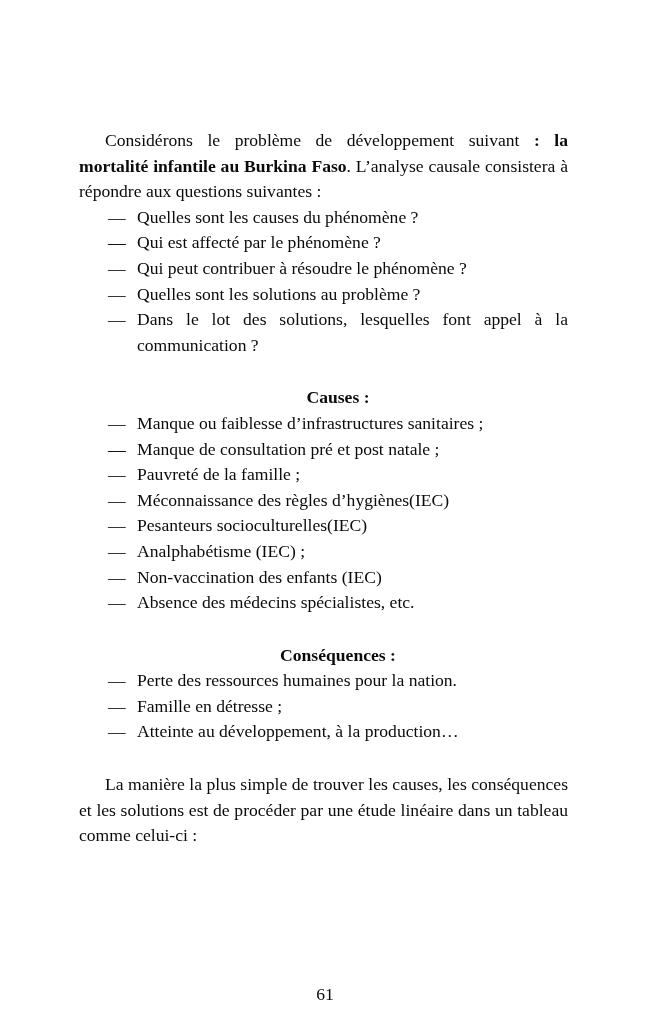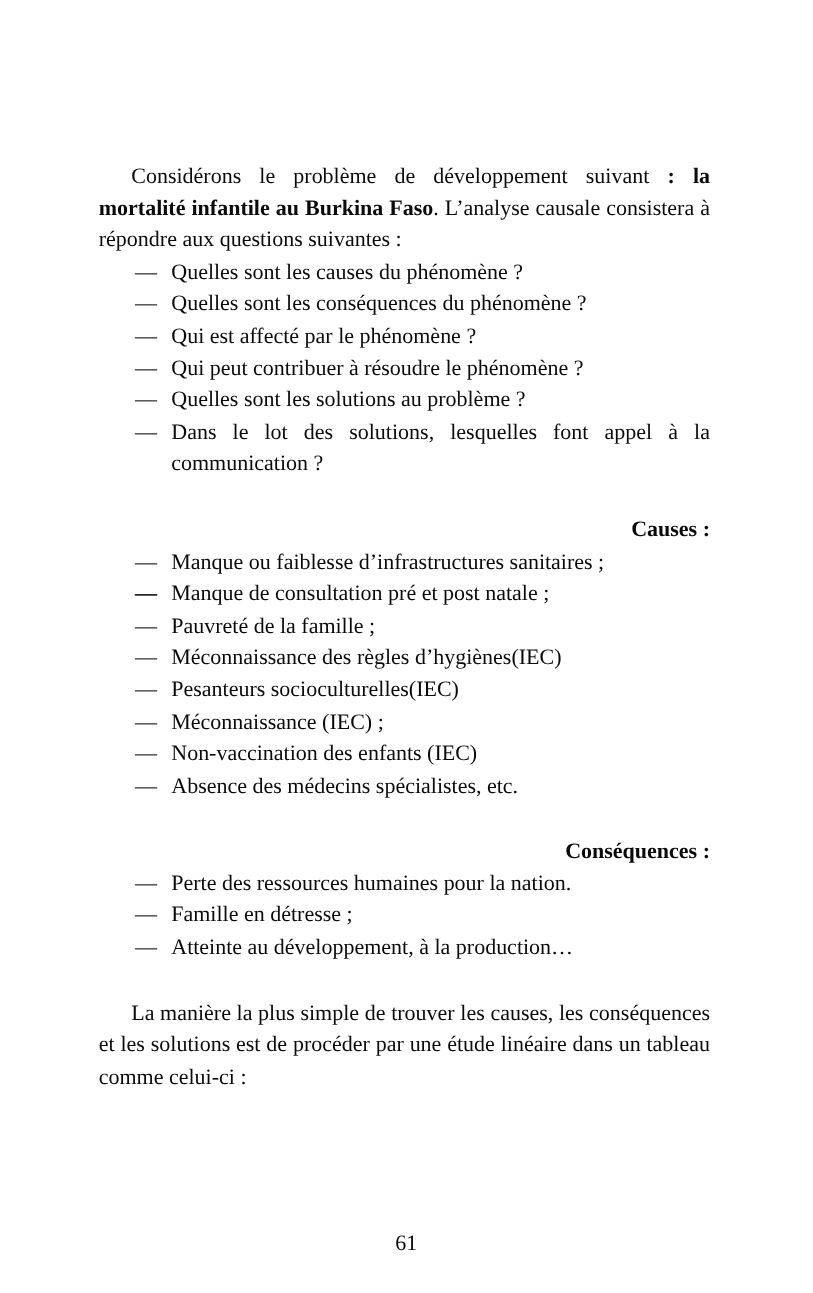--- a/index.html
+++ b/index.html
@@ -80,21 +80,21 @@
     font-size: 17.6px;
     line-height: 25.6px;
   }
 
   h2.section-head {
     margin: 0;
     padding-left: 29px;
     font-size: 17.6px;
     line-height: 25.6px;
     font-weight: bold;
-    text-align: right;
+    text-align: center;
   }
   .gap-lg { height: 27px; }
 
   .page-number {
     position: absolute;
     left: 0;
     top: 983px;
     width: 650px;
     text-align: center;
     font-size: 17.6px;
@@ -105,39 +105,39 @@
 <body>
 
 <div class="page">
 
   <div class="content">
 
     <p class="body-par"><span>Considérons le problème de développement suivant</span><span class="bold"> : la mortalité infantile au Burkina Faso</span><span>. L’analyse causale consistera à répondre aux questions suivantes :</span></p>
 
     <ul class="dash-list">
       <li><span class="dash">—</span><span>Quelles sont les causes du phénomène ?</span></li>
-      <li><span class="dash">—</span><span>Quelles sont les conséquences du phénomène ?</span></li>
+      <li><span class="dash">—</span></li>
       <li><span class="dash">—</span><span>Qui est affecté par le phénomène ?</span></li>
       <li><span class="dash">—</span><span>Qui peut contribuer à résoudre le phénomène ?</span></li>
       <li><span class="dash">—</span><span>Quelles sont les solutions au problème ?</span></li>
       <li class="justified"><span class="dash">—</span><span>Dans le lot des solutions, lesquelles font appel à la communication ?</span></li>
     </ul>
 
     <div class="gap-lg"></div>
 
     <h2 class="section-head">Causes :</h2>
 
     <ul class="dash-list">
       <li><span class="dash">—</span><span>Manque ou faiblesse d’infrastructures sanitaires ;</span></li>
       <li><span class="dash">—</span></li>
       <li><span class="dash">—</span><span>Manque de consultation pré et post natale ;</span></li>
       <li><span class="dash">—</span><span>Pauvreté de la famille ;</span></li>
       <li><span class="dash">—</span><span>Méconnaissance des règles d’hygiènes(IEC)</span></li>
       <li><span class="dash">—</span><span>Pesanteurs socioculturelles(IEC)</span></li>
-      <li><span class="dash">—</span><span>Méconnaissance (IEC) ;</span></li>
+      <li><span class="dash">—</span><span>Analphabétisme (IEC) ;</span></li>
       <li><span class="dash">—</span><span>Non-vaccination des enfants (IEC)</span></li>
       <li><span class="dash">—</span><span>Absence des médecins spécialistes, etc.</span></li>
     </ul>
 
     <div class="gap-lg"></div>
 
     <h2 class="section-head">Conséquences :</h2>
 
     <ul class="dash-list">
       <li><span class="dash">—</span><span>Perte des ressources humaines pour la nation.</span></li>

